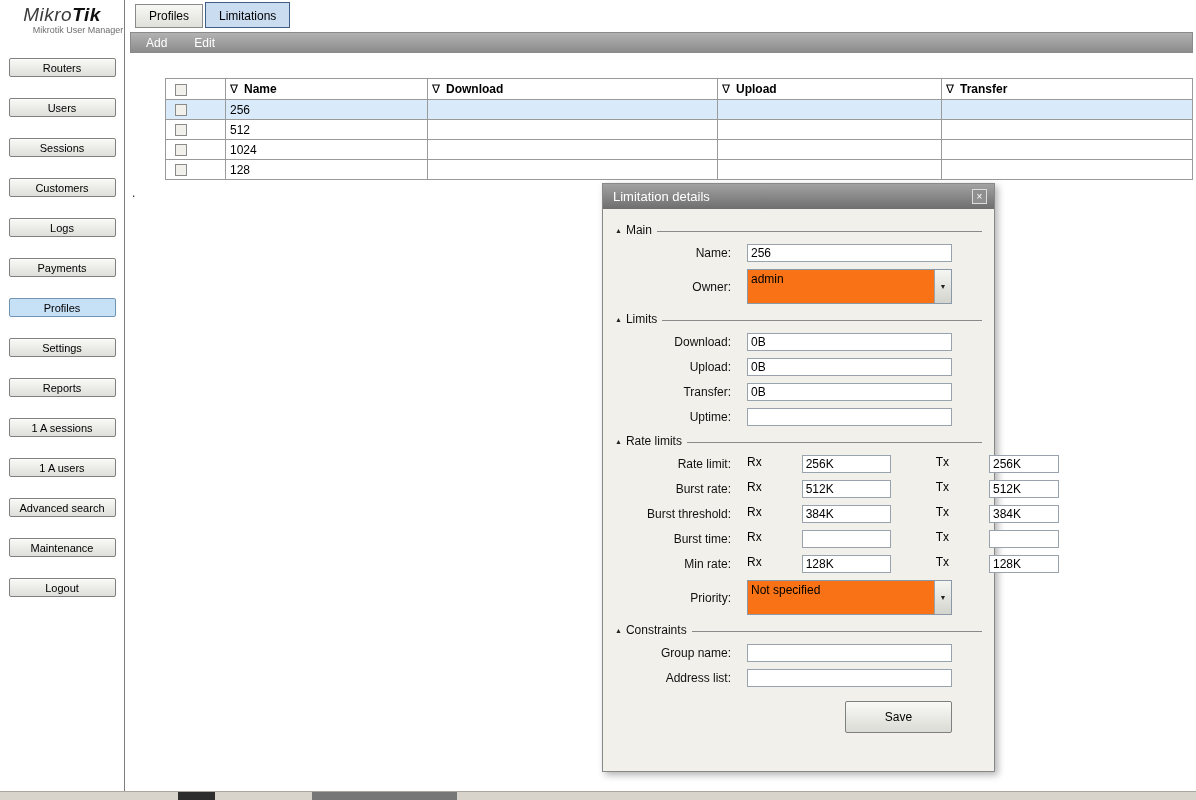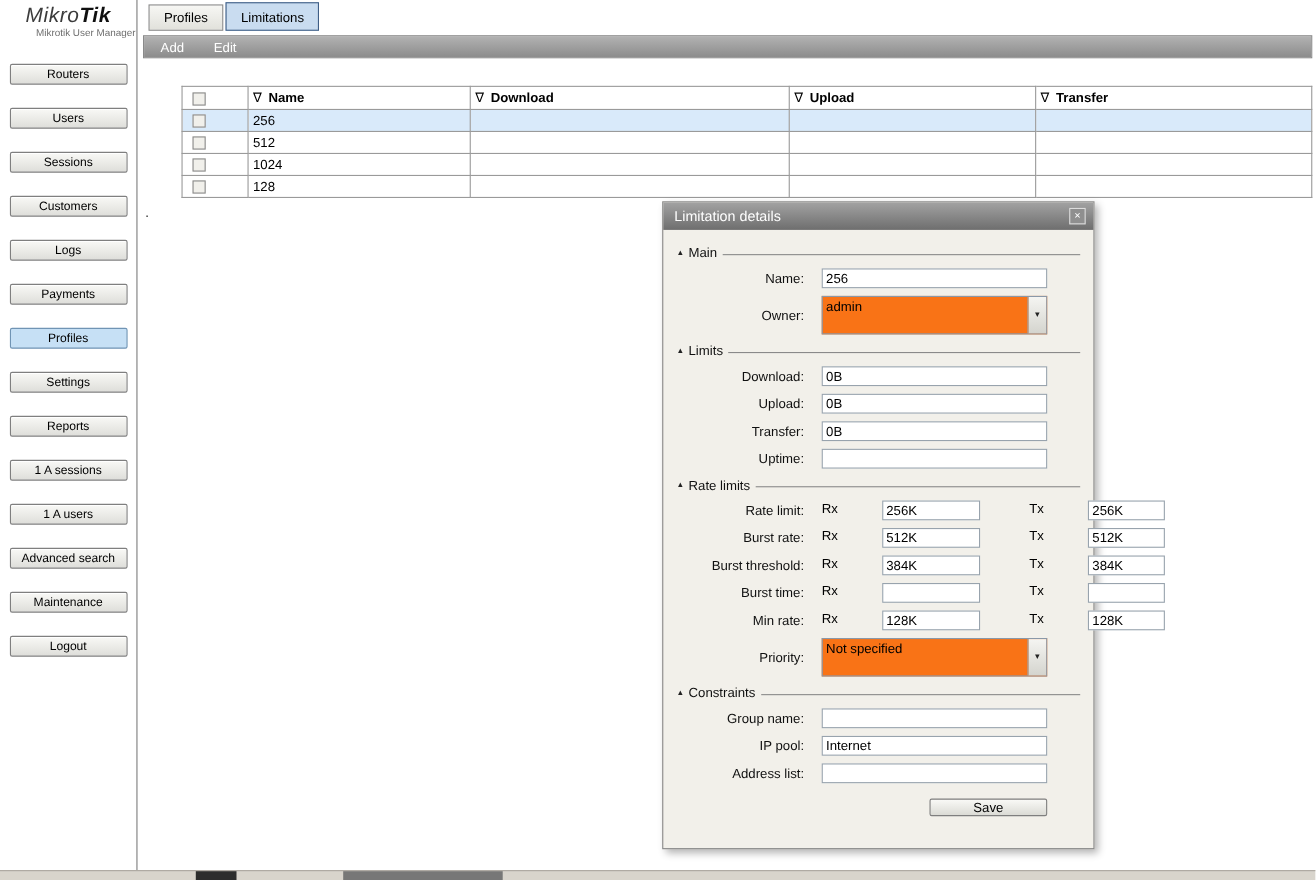--- a/index.html
+++ b/index.html
@@ -65,21 +65,21 @@
   .rblock .rxtx.tx { padding-left:7px; }
   input.rinput { width:89px; height:18px; border:1px solid #98a3ad; padding:0 3px; background:#fff;
                  font-family:inherit; font-size:12px; flex:none; }
   input.rinput.second { width:70px; flex:1; }
   .fselect { width:205px; height:35px; border:1px solid #8a98a8; background:#f97316; display:flex;
              align-items:stretch; cursor:pointer; }
   .fselect .stext { flex:1; padding:2px 3px; overflow:hidden; }
   .fselect .sbtn { width:17px; border-left:1px solid #9aa3ab; font-size:7px; color:#222;
                    background:linear-gradient(#f5f5f2,#d4d4ce); display:flex; align-items:center; justify-content:center; }
   .saverow { display:flex; justify-content:flex-end; padding-right:30px; margin-top:14px; }
-  .savebtn { width:107px; height:16px; border:1px solid #7f7f7f; border-radius:2px;
+  .savebtn { width:107px; height:32px; border:1px solid #7f7f7f; border-radius:2px;
              background:linear-gradient(#f9f9f6,#dbdbd5); font-family:inherit; font-size:12px; cursor:pointer; }
 
   
   .hscroll { position:absolute; left:0; bottom:0; width:1196px; height:9px; background:#d8d4cc; border-top:1px solid #aaa69e; }
   .hthumb { position:absolute; top:0; height:8px; background:#2d2d2d; }
   .hthumb.t2 { background:#777; }
 </style>
 </head>
 <body>
 
@@ -278,24 +278,20 @@
     <div class="sec">
       <span class="tri">▲</span>
       <span class="slabel">Constraints</span>
       <span class="sline"></span>
     </div>
     <div class="frow">
       <span class="flabel">Group name:</span>
       <input class="ftext" type="text" value="" style="">
     </div>
     <div class="frow">
-      <span class="flabel">IP pool:</span>
-      <input class="ftext" type="text" value="Internet" style="">
-    </div>
-    <div class="frow">
       <span class="flabel">Address list:</span>
       <input class="ftext" type="text" value="" style="">
     </div>
 
     <div class="saverow">
       <button class="savebtn">Save</button>
     </div>
   </div>
 </div>
 

